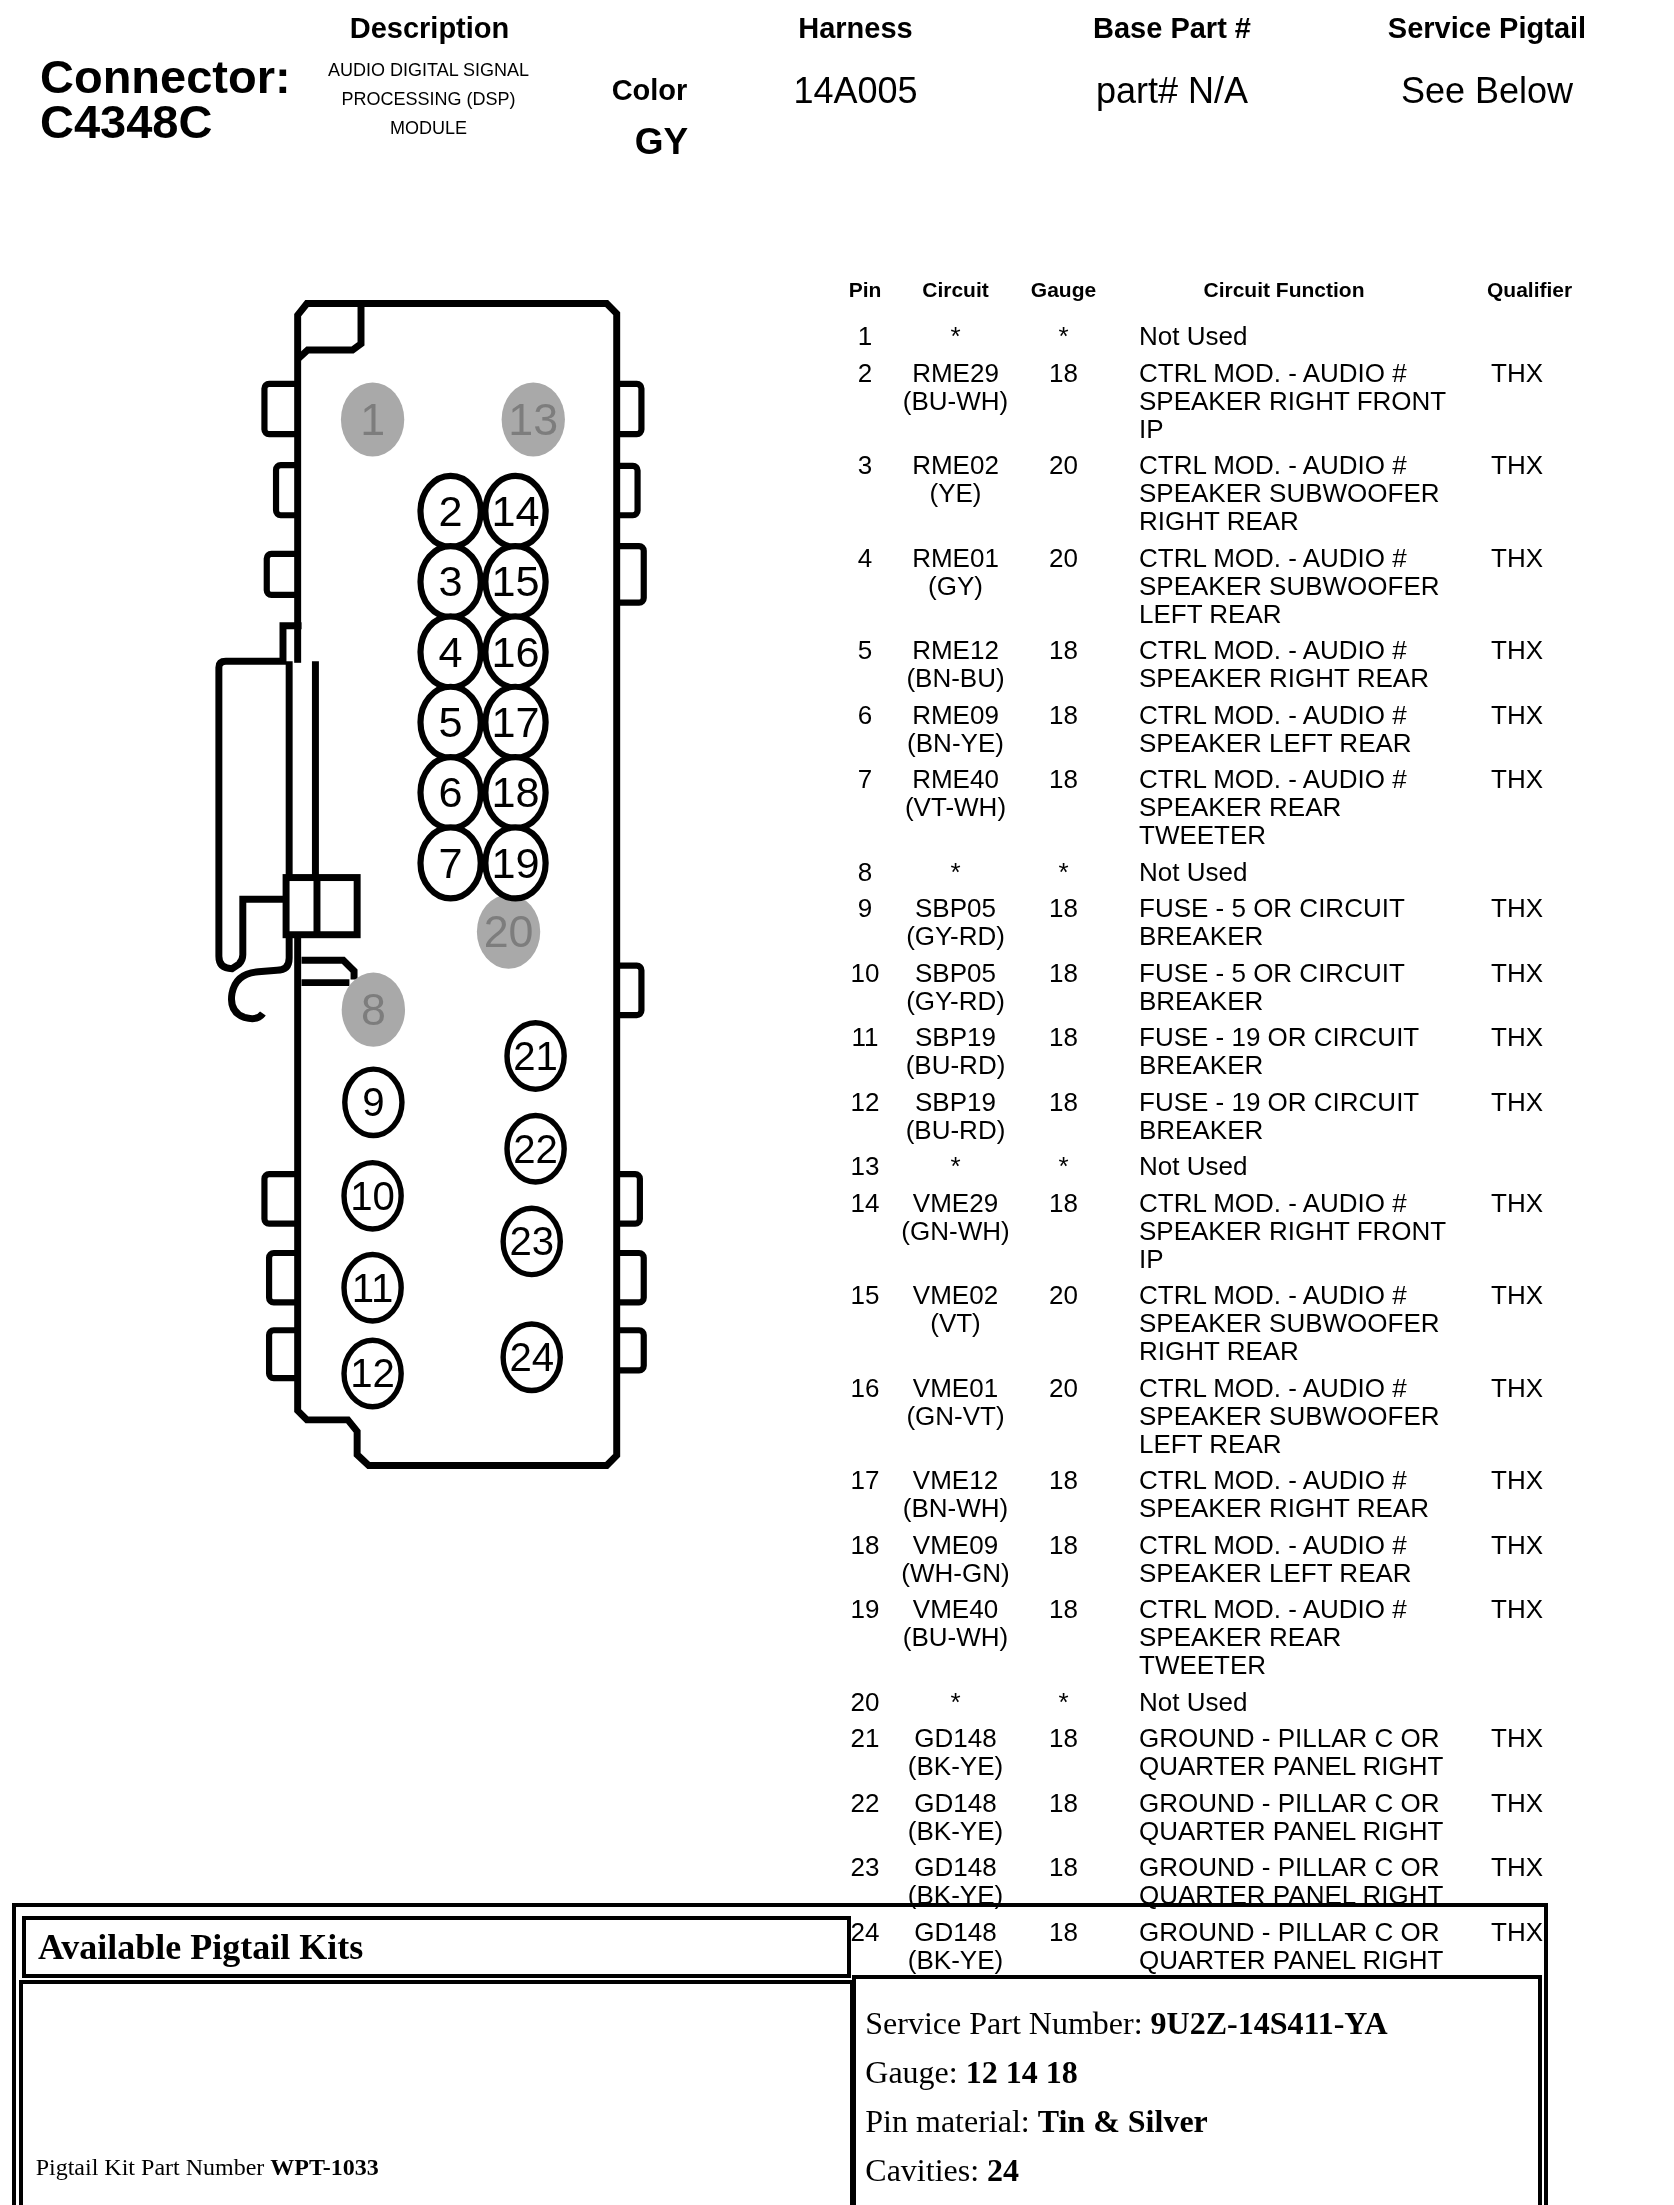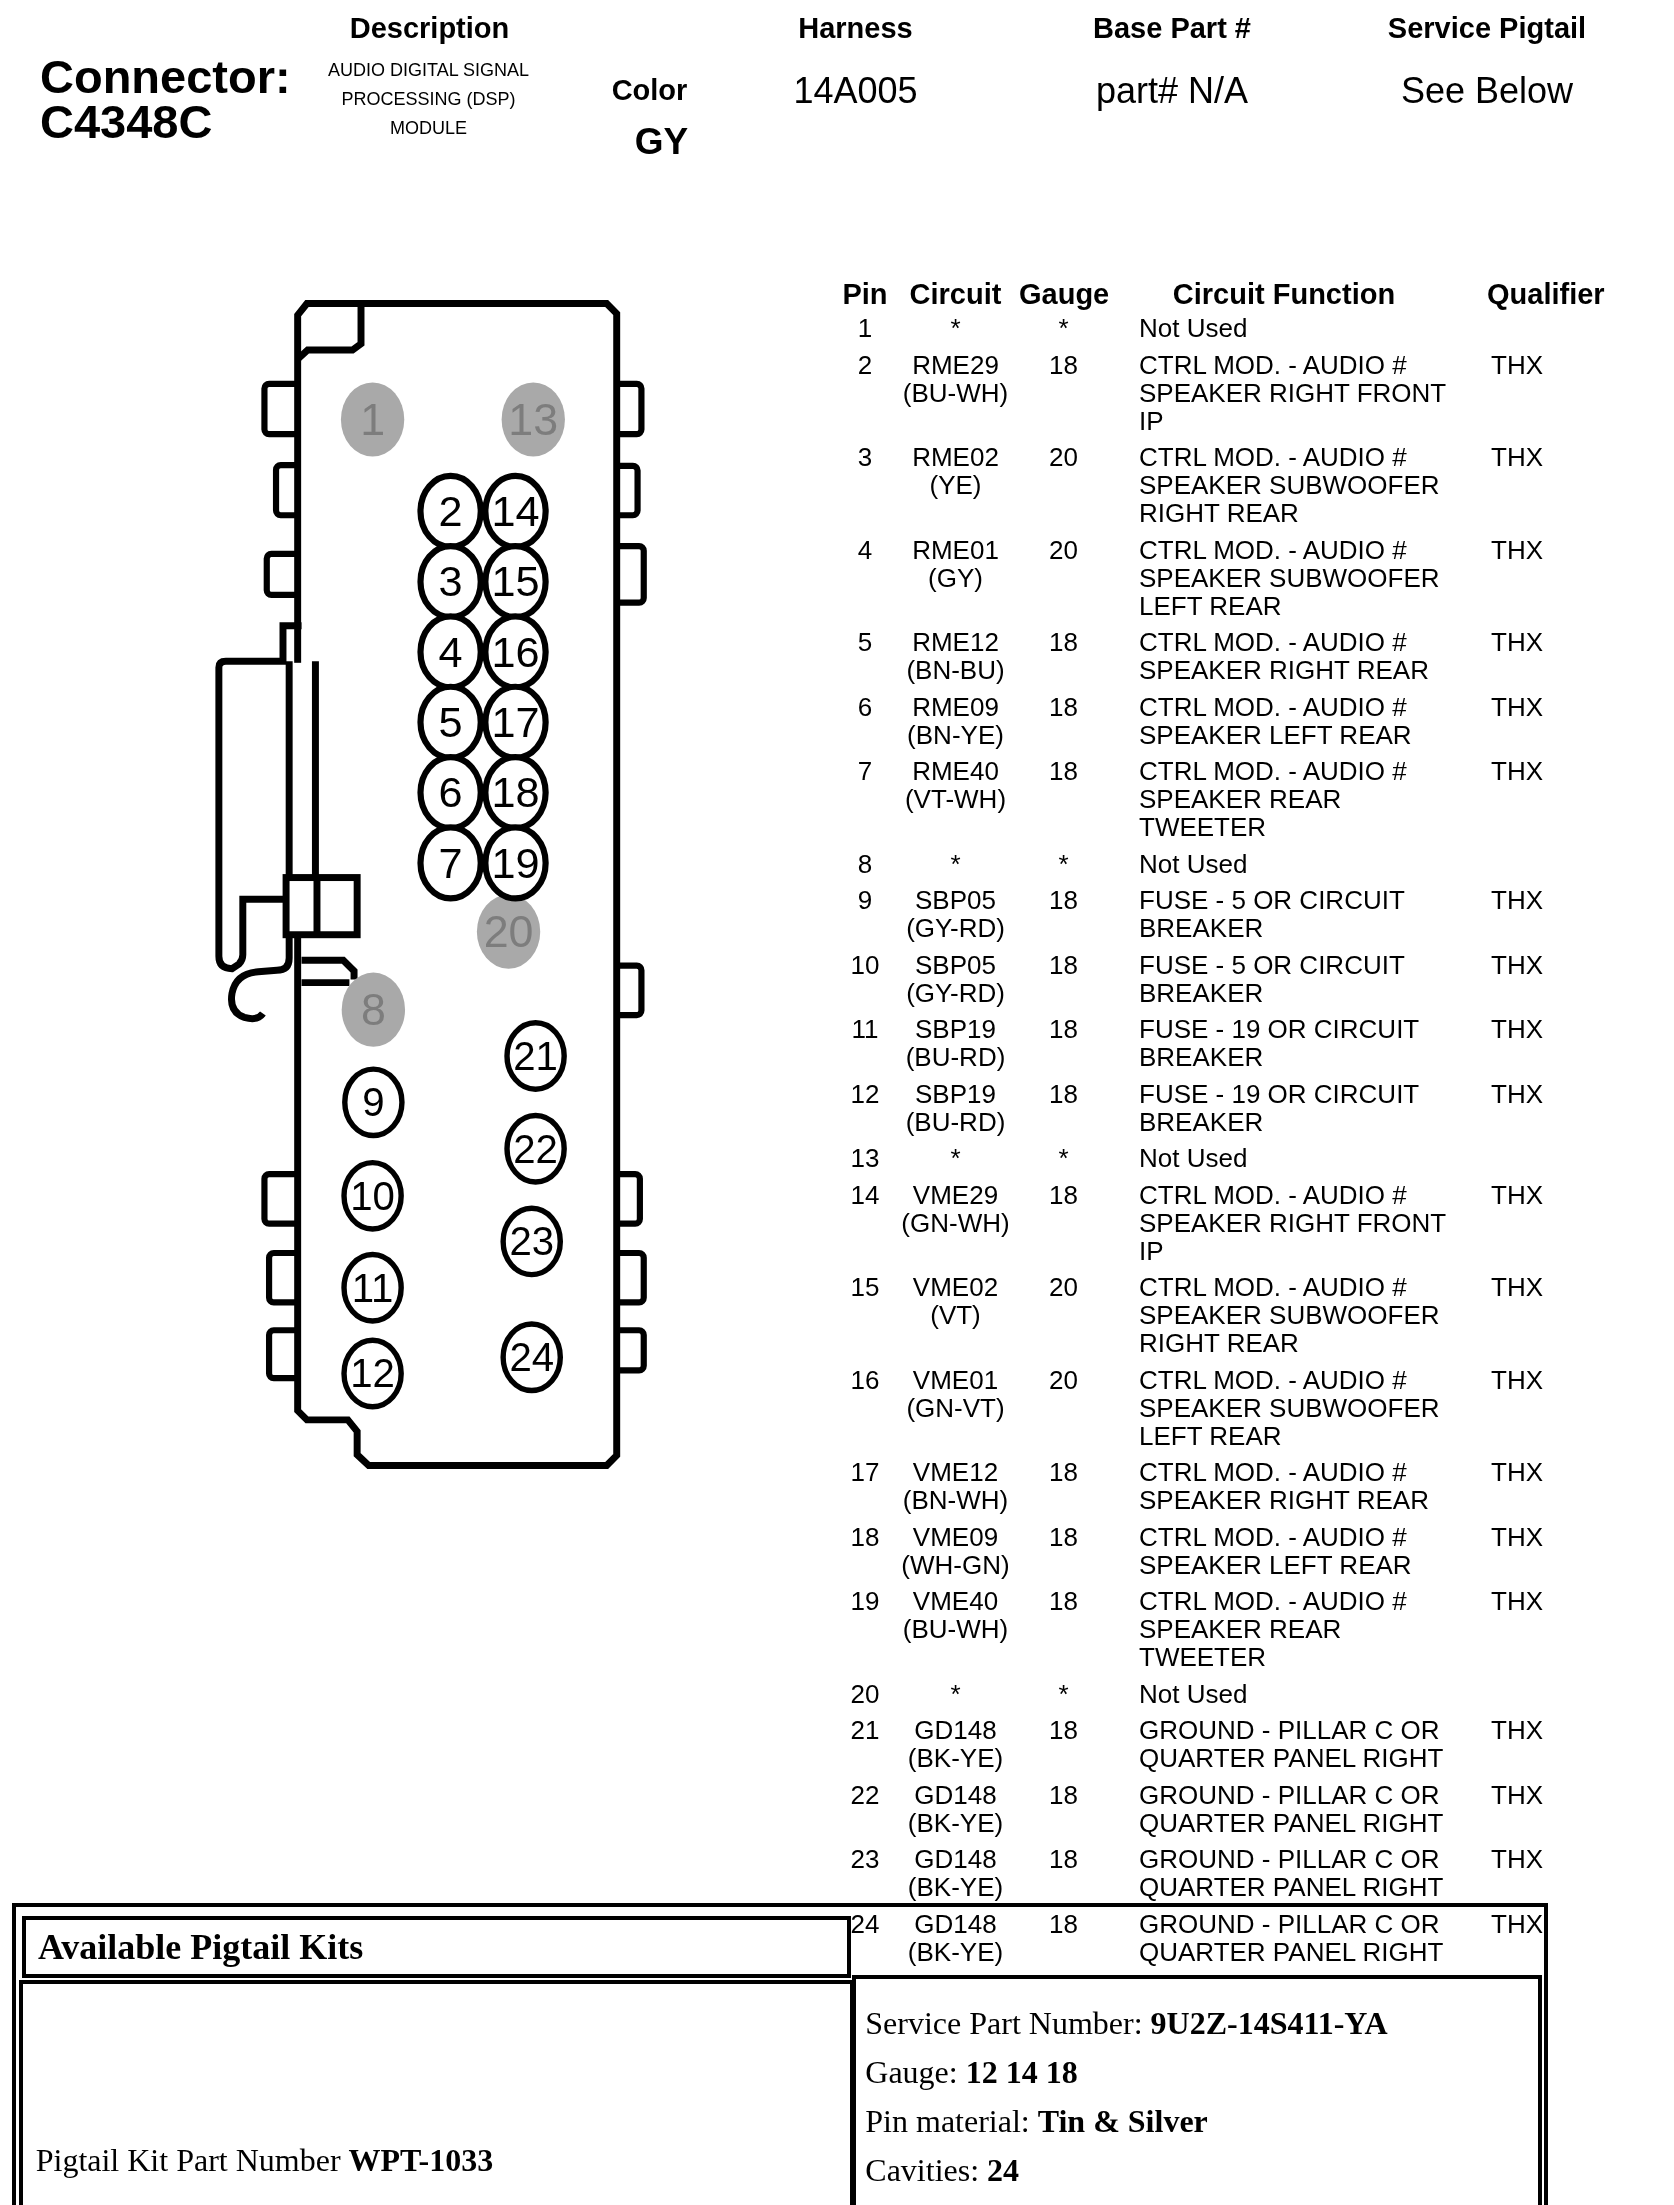--- a/index.html
+++ b/index.html
@@ -17,34 +17,34 @@
   .hdr-col-label{top:12.4px;font-size:29px;}
   .hdr-col-value{top:70px;font-size:36px;}
   .harness-l{left:763px;width:185px;} .harness-v{left:763px;width:185px;}
   .basepart-l{left:1064px;width:216px;} .basepart-v{left:1064px;width:216px;}
   .pigtail-l{left:1379px;width:216px;} .pigtail-v{left:1379px;width:216px;}
   
   svg text{font-family:"Liberation Sans",sans-serif;}
   
   .pintable{left:838px;top:278px;width:796px;}
   .thead,.trow{display:flex;align-items:flex-start;}
-  .thead{font-size:29px;font-weight:bold;margin-bottom:3px;}
+  .thead{font-size:21px;font-weight:bold;margin-bottom:20px;}
   .trow{font-size:26px;line-height:28px;padding-bottom:8.5px;}
   .c-pin{width:54px;text-align:center;flex:none;}
   .c-circuit{width:127px;text-align:center;flex:none;white-space:pre-line;}
   .c-gauge{width:89px;text-align:center;flex:none;}
   .c-func{width:352px;padding-left:31px;box-sizing:border-box;flex:none;white-space:pre-line;}
   .c-qual{width:135px;padding-left:31px;box-sizing:border-box;flex:none;}
   
   .serif{font-family:"Liberation Serif",serif;}
   .outer-box{left:11.6px;top:1903px;width:1528px;height:386px;border:4.6px solid #000;}
   .title-box{left:21.6px;top:1916px;width:821px;height:54px;border:4.6px solid #000;}
   .title-box span{display:block;padding:6.2px 0 0 12.4px;font-size:36px;font-weight:bold;}
   .left-cell{left:19.3px;top:1980px;width:827px;height:309px;border:4.6px solid #000;}
-  .kit-line{position:absolute;left:12.4px;top:158px;font-size:32px;}
+  .kit-line{position:absolute;left:12.4px;top:170px;font-size:24px;}
   .right-cell{left:852px;top:1975px;width:682px;height:309px;border:4.6px solid #000;}
   .right-cell .line{padding:0 0 0 9.3px;font-size:32px;line-height:49px;}
   .right-cell .pad{padding-top:20px;}
 </style>
 </head>
 <body>
 
 <div class="page">
 
   <div class="abs conn-title">

